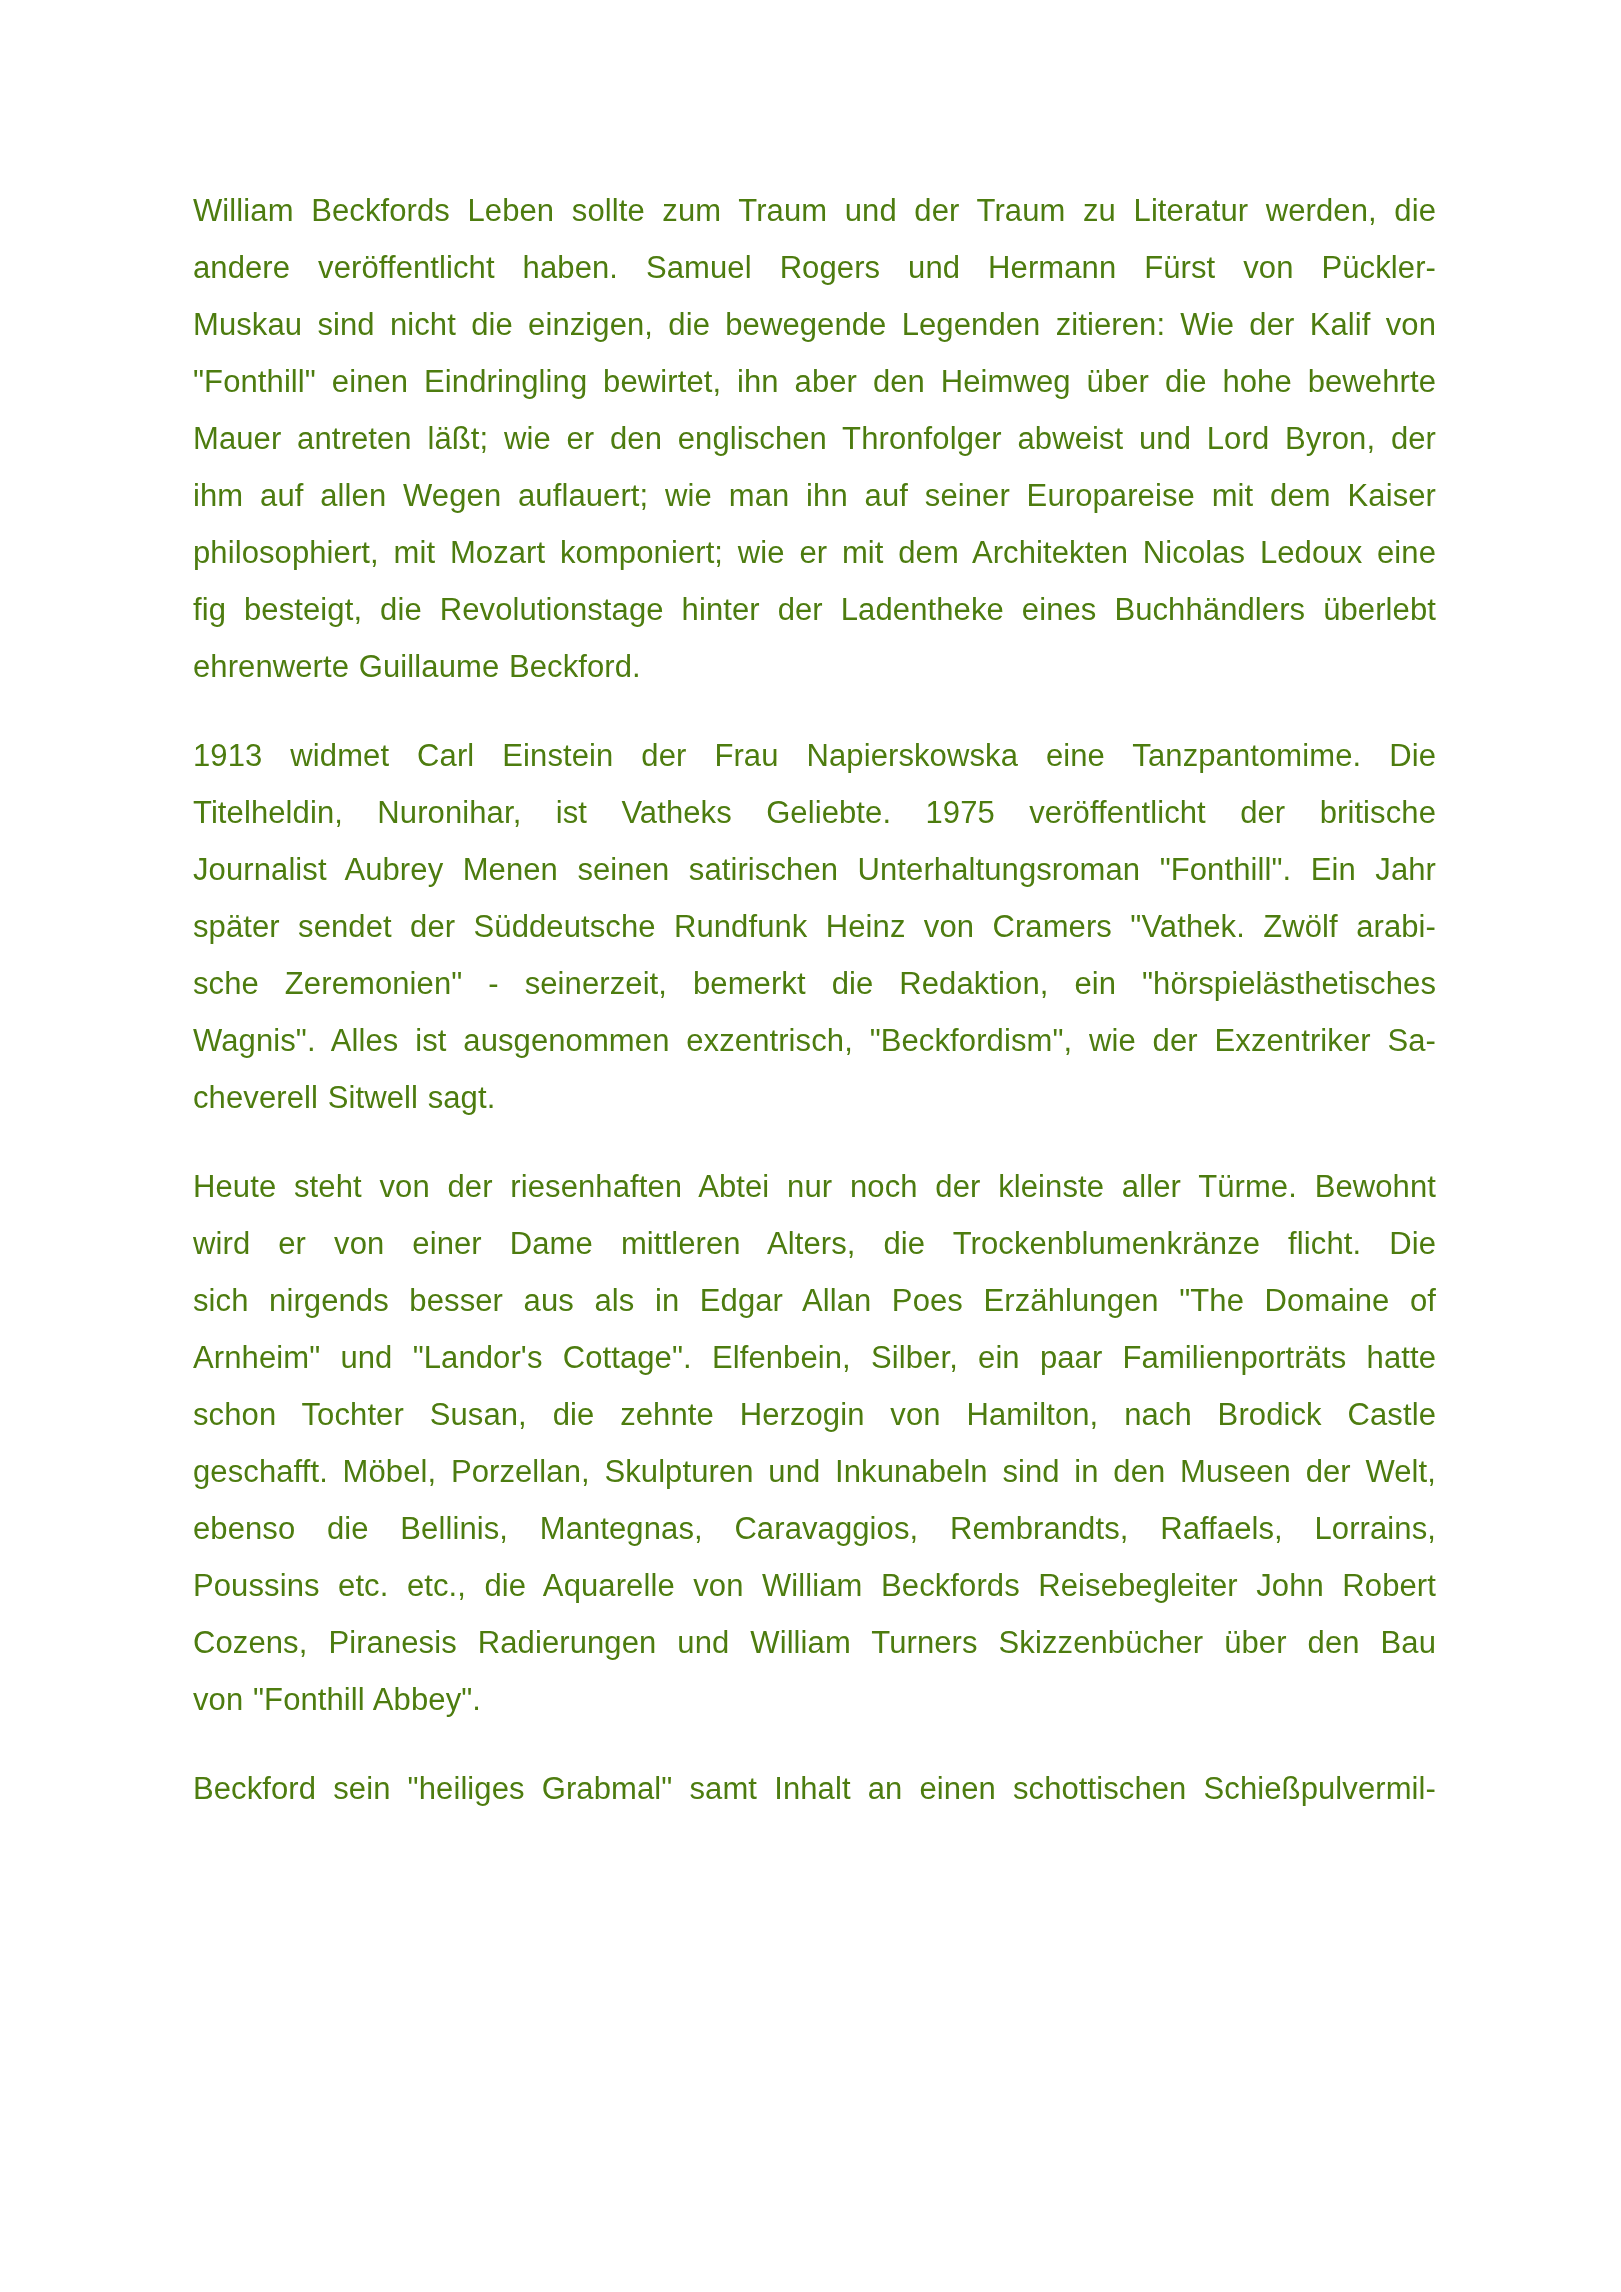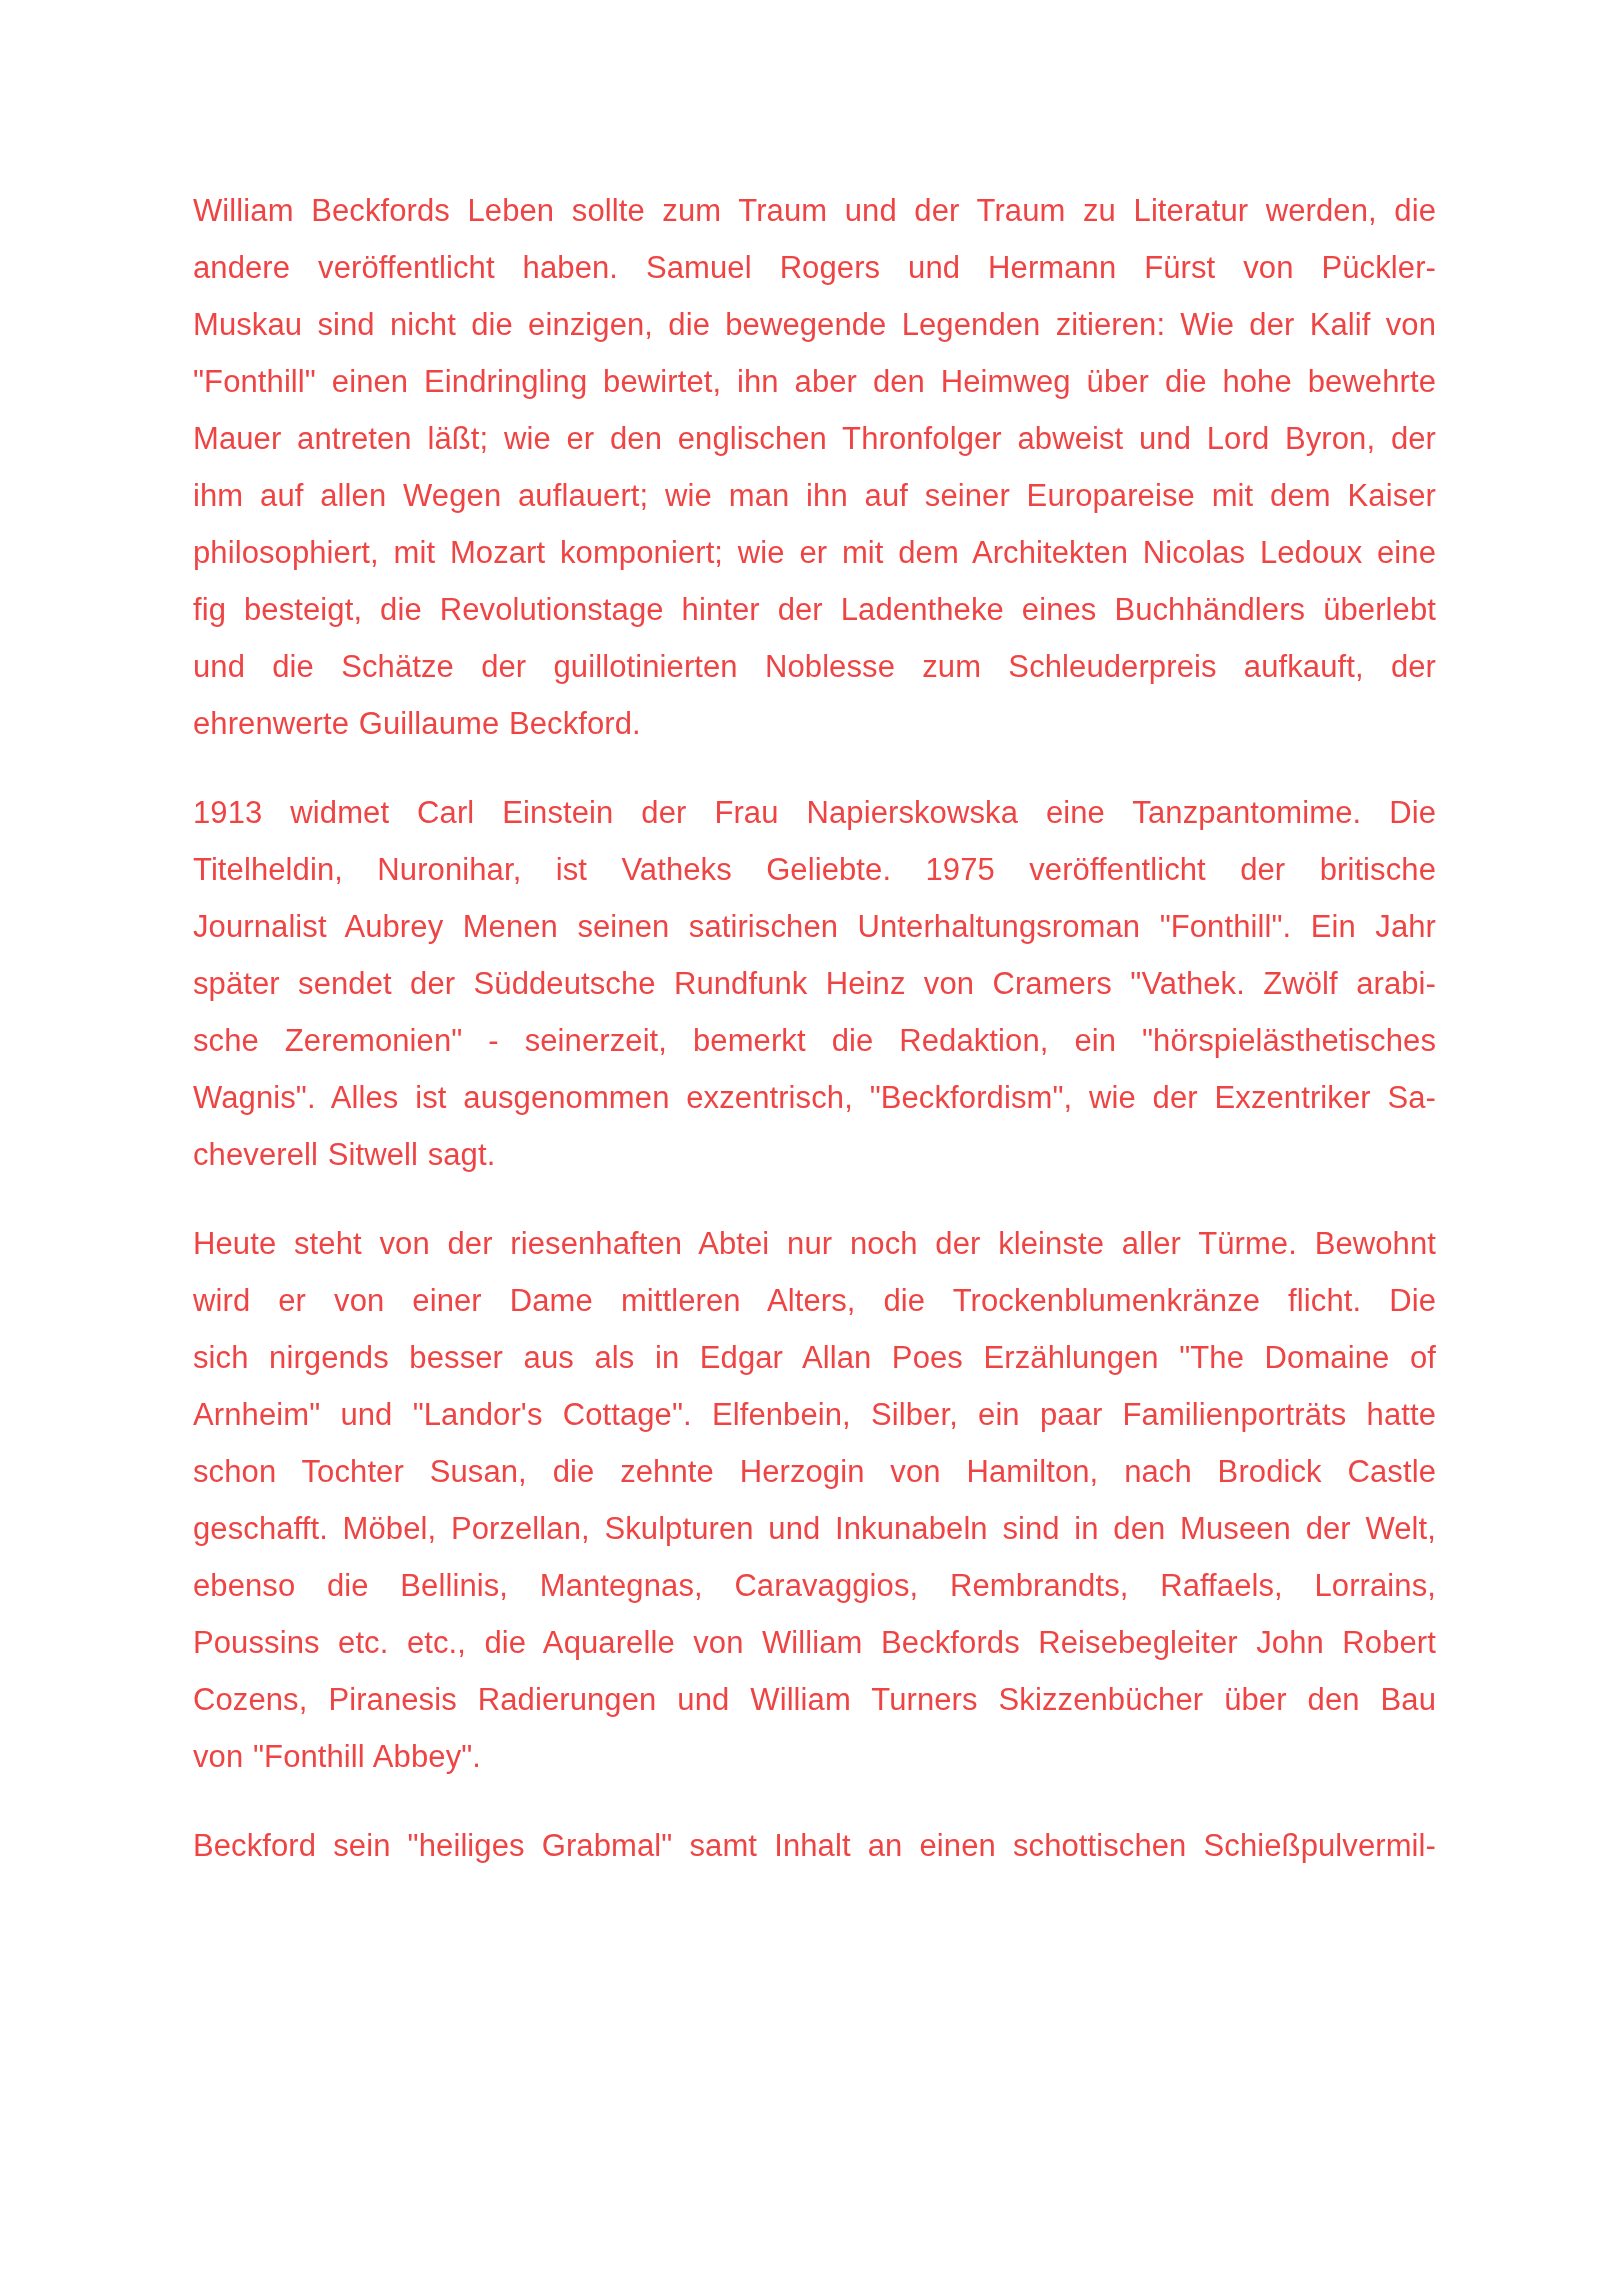--- a/index.html
+++ b/index.html
@@ -6,21 +6,21 @@
     margin: 0;
     padding: 0;
     background: #ffffff;
   }
   .page {
     position: relative;
     width: 1621px;
     height: 2293px;
     background: #ffffff;
     font-family: "Liberation Sans", sans-serif;
-    color: #ef4444;
+    color: #4d7c0f;
     overflow: hidden;
   }
   .content {
     position: absolute;
     left: 193px;
     top: 182px;
     width: 1243px;
   }
   .paragraph {
     margin: 0 0 32px 0;
@@ -47,21 +47,20 @@
   <div class="content">
       <div class="paragraph">
         <div class="line">William Beckfords Leben sollte zum Traum und der Traum zu Literatur werden, die</div>
         <div class="line">andere veröffentlicht haben. Samuel Rogers und Hermann Fürst von Pückler-</div>
         <div class="line">Muskau sind nicht die einzigen, die bewegende Legenden zitieren: Wie der Kalif von</div>
         <div class="line">"Fonthill" einen Eindringling bewirtet, ihn aber den Heimweg über die hohe bewehrte</div>
         <div class="line">Mauer antreten läßt; wie er den englischen Thronfolger abweist und Lord Byron, der</div>
         <div class="line">ihm auf allen Wegen auflauert; wie man ihn auf seiner Europareise mit dem Kaiser</div>
         <div class="line">philosophiert, mit Mozart komponiert; wie er mit dem Architekten Nicolas Ledoux eine</div>
         <div class="line">fig besteigt, die Revolutionstage hinter der Ladentheke eines Buchhändlers überlebt</div>
-        <div class="line">und die Schätze der guillotinierten Noblesse zum Schleuderpreis aufkauft, der</div>
         <div class="line lastline">ehrenwerte Guillaume Beckford.</div>
       </div>
       <div class="paragraph">
         <div class="line">1913 widmet Carl Einstein der Frau Napierskowska eine Tanzpantomime. Die</div>
         <div class="line">Titelheldin, Nuronihar, ist Vatheks Geliebte. 1975 veröffentlicht der britische</div>
         <div class="line">Journalist Aubrey Menen seinen satirischen Unterhaltungsroman "Fonthill". Ein Jahr</div>
         <div class="line">später sendet der Süddeutsche Rundfunk Heinz von Cramers "Vathek. Zwölf arabi-</div>
         <div class="line">sche Zeremonien" - seinerzeit, bemerkt die Redaktion, ein "hörspielästhetisches</div>
         <div class="line">Wagnis". Alles ist ausgenommen exzentrisch, "Beckfordism", wie der Exzentriker Sa-</div>
         <div class="line lastline">cheverell Sitwell sagt.</div>

